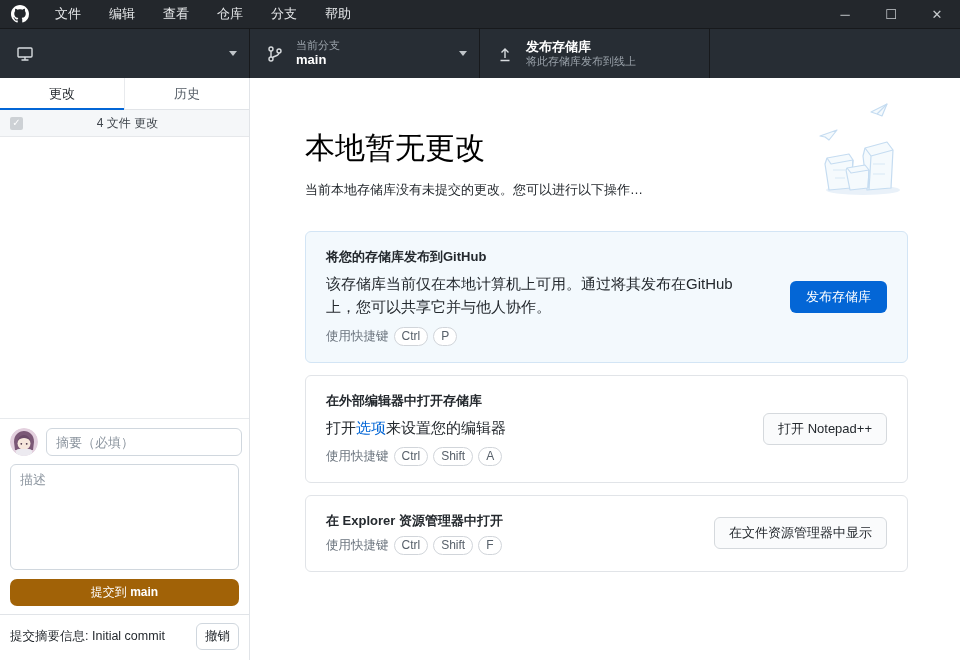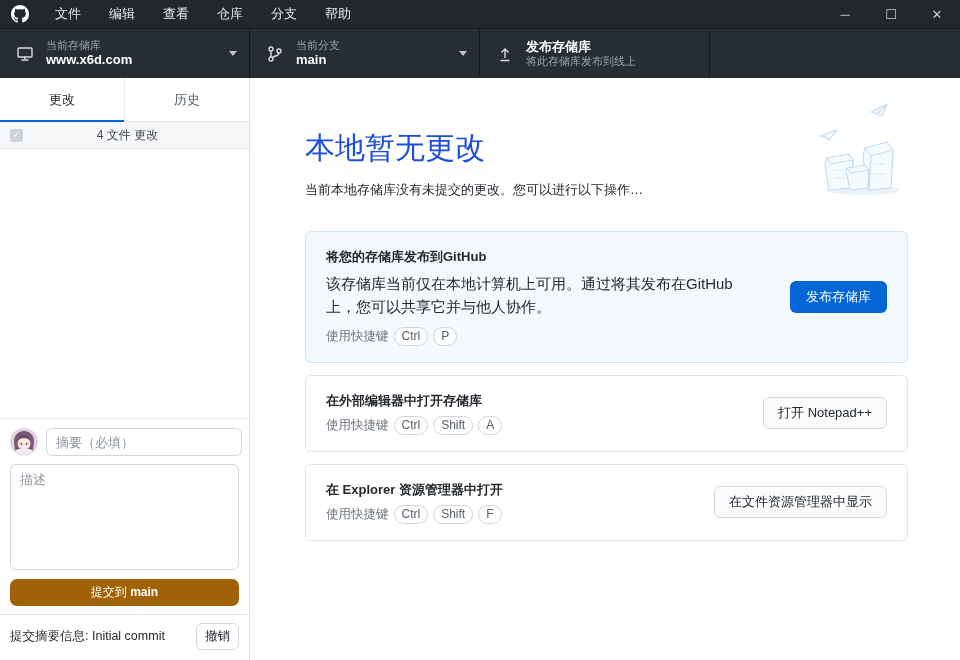--- a/index.html
+++ b/index.html
@@ -29,21 +29,21 @@
   .tb-value { font-size:13px; font-weight:bold; color:#fff; white-space:nowrap; }
   .tb-sub { font-size:11px; color:#9aa2aa; }
   .tb-title { font-size:13px; font-weight:bold; color:#fff; }
   .caret { margin-left:auto; width:0; height:0; border-left:4px solid transparent; border-right:4px solid transparent; border-top:5px solid #c0c5c9; }
 
   
   .body { flex:1; display:flex; min-height:0; }
 
   
   .sidebar { width:250px; flex:0 0 auto; border-right:1px solid #e1e4e8; display:flex; flex-direction:column; background:#fff; }
-  .tabs { display:flex; height:44px; border-bottom:1px solid #e1e4e8; flex:0 0 auto; }
+  .tabs { display:flex; height:32px; border-bottom:1px solid #e1e4e8; flex:0 0 auto; }
   .tab { flex:1; display:flex; align-items:center; justify-content:center; font-size:13px; color:#586069; position:relative; border-right:1px solid #e8eaed; cursor:default; }
   .tab:last-child { border-right:none; }
   .tab.active { color:#24292e; }
   .tab.active::after { content:""; position:absolute; left:0; right:0; bottom:-1px; height:2px; background:#0366d6; }
   .files-row { height:27px; background:#f5f7f9; border-bottom:1px solid #e6e8eb; display:flex; align-items:center; position:relative; flex:0 0 auto; font-size:12px; color:#3f454c; }
   .checkbox { position:absolute; left:10px; width:13px; height:13px; background:#cdd1d5; border-radius:2px; display:flex; align-items:center; justify-content:center; color:#fff; font-size:10px; line-height:1; }
   .files-label { width:100%; text-align:center; padding-left:6px; }
   .sidebar-spacer { flex:1; }
 
   .commit-form { border-top:1px solid #e7eaed; padding:9px 10px 8px 10px; flex:0 0 auto; }
@@ -57,21 +57,21 @@
 
   .recent { border-top:1px solid #e1e4e8; padding:8px 10px 10px 10px; display:flex; align-items:center; flex:0 0 auto; }
   .recent-texts { line-height:1.5; font-size:12.5px; min-width:0; }
   .recent-line1 { color:#6a737d; white-space:nowrap; }
   .recent-line2 { color:#24292e; white-space:nowrap; }
   .undo-btn { margin-left:auto; padding:4px 8px; background:#fff; border:1px solid #d0d7de; border-radius:6px; font-size:12.5px; font-family:inherit; color:#24292e; cursor:pointer; }
 
   
   .main { flex:1; position:relative; padding:50px 52px 0 55px; background:#fff; overflow:hidden; }
   .illustration { position:absolute; top:20px; right:52px; width:95px; height:100px; }
-  .page-title { font-size:30px; font-weight:300; color:#1d4ed8; margin-bottom:12px; }
+  .page-title { font-size:30px; font-weight:300; color:#000000; margin-bottom:12px; }
   .page-subtitle { font-size:13px; color:#24292e; margin-bottom:32px; }
 
   .card { border:1px solid #e1e4e8; border-radius:6px; background:#fff; padding:16px 20px; margin-bottom:12px; display:flex; align-items:center;gap:36px; }
   .card.highlight { background:#f3f9fd; border-color:#d3e5f5; }
   .card-content { flex:1; min-width:0; padding-right:18px; }
   .card-title { font-weight:bold; font-size:13px; margin-bottom:6px; }
   .card-body { font-size:15px; line-height:1.55; margin-bottom:8px; }
   .card-shortcut { font-size:12.5px; color:#6a737d; display:flex; align-items:center; gap:5px; }
   .kbd { display:inline-flex; align-items:center; height:19px; padding:0 7px; border:1px solid #d1d5da; border-radius:10px; background:#fff; font-size:12px; color:#57606a; }
   .btn-primary { background:#0366d6; color:#fff; border:none; border-radius:6px; padding:7px 16px; font-size:13px; font-family:inherit; white-space:nowrap; cursor:pointer; }
@@ -104,24 +104,20 @@
     </div>
   </div>
 
   <div class="toolbar">
     <div class="tb-section repo">
       <span class="tb-icon">
         <svg viewBox="0 0 18 18">
             <rect x="2" y="3" width="14" height="9" rx="1"></rect>
             <path d="M9 12v3 M5.5 15h7"></path>
           </svg>
-      </span>
-      <span class="tb-texts">
-        <span class="tb-label">当前存储库</span>
-        <span class="tb-value">www.x6d.com</span>
       </span>
       <span class="caret"></span>
     </div>
     <div class="tb-section branch">
       <span class="tb-icon">
         <svg viewBox="0 0 18 18">
             <circle cx="5" cy="4" r="2"></circle>
             <circle cx="5" cy="14" r="2"></circle>
             <circle cx="13" cy="6" r="2"></circle>
             <path d="M5 6v6 M13 8c0 3-4 2.5-6.5 4.5"></path>
@@ -225,20 +221,23 @@
             <span class="kbd">Ctrl</span>
             <span class="kbd">P</span>
           </div>
         </div>
         <button class="btn-primary">发布存储库</button>
       </div>
 
       <div class="card">
         <div class="card-content">
           <div class="card-title">在外部编辑器中打开存储库</div>
+          <div class="card-body">
+            <span>打开</span><a class="link">选项</a><span>来设置您的编辑器</span>
+          </div>
           <div class="card-shortcut">
             <span>使用快捷键</span>
             <span class="kbd">Ctrl</span>
             <span class="kbd">Shift</span>
             <span class="kbd">A</span>
           </div>
         </div>
         <button class="btn-default">打开 Notepad++</button>
       </div>
 

